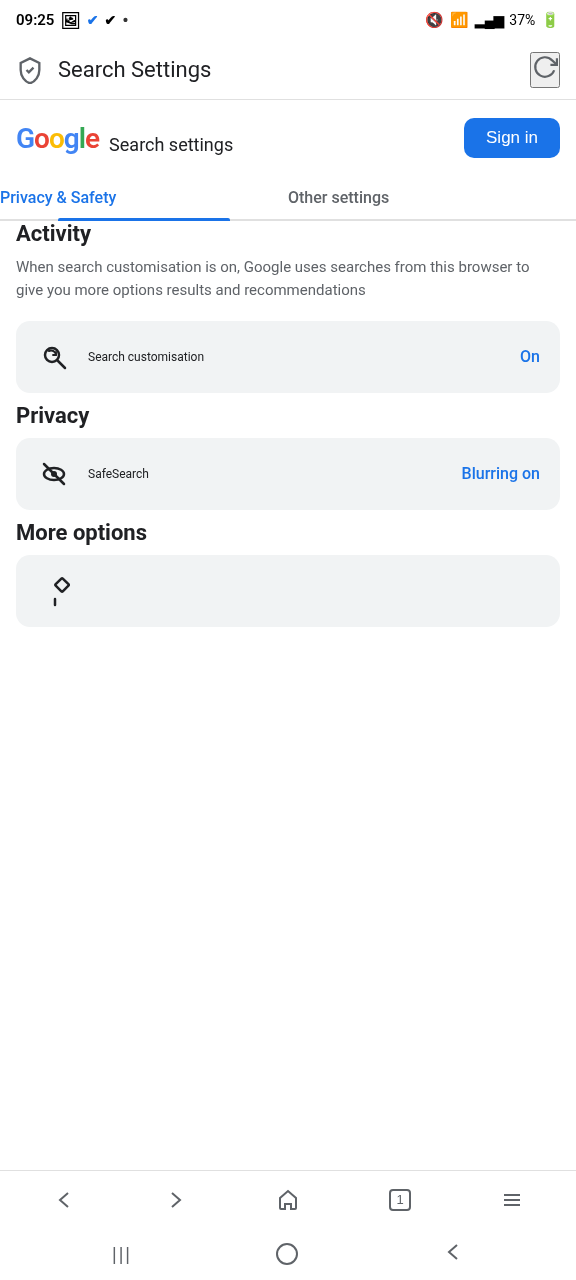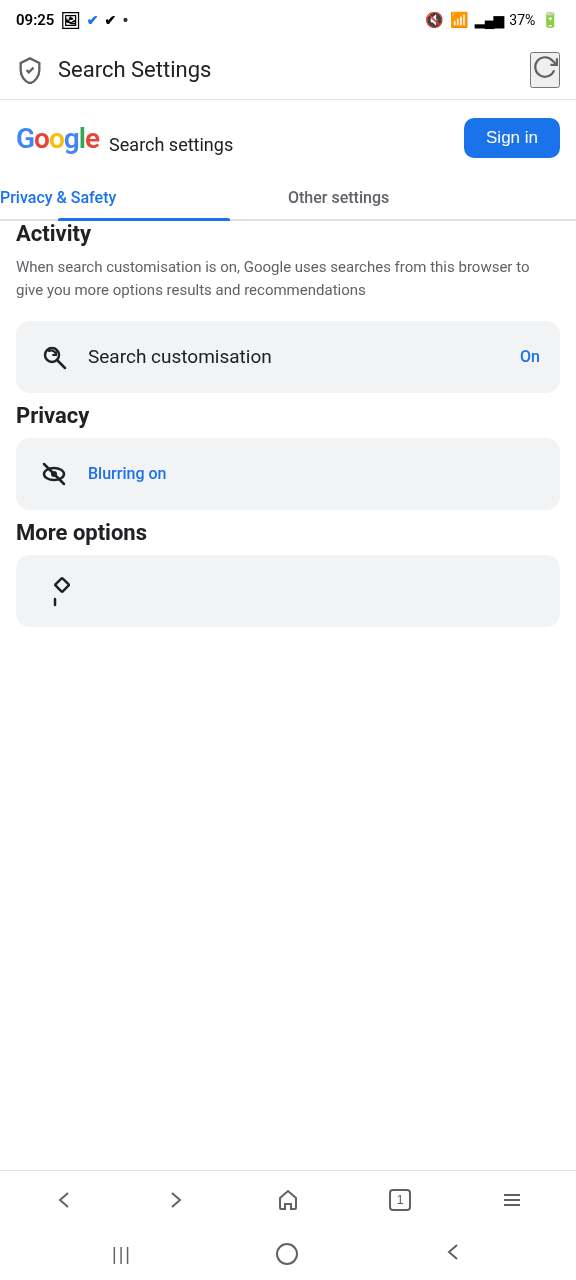--- a/index.html
+++ b/index.html
@@ -171,21 +171,21 @@
       height: 36px;
       display: flex;
       align-items: center;
       justify-content: center;
       font-size: 24px;
       color: #202124;
       flex-shrink: 0;
     }
     .setting-label {
       flex: 1;
-      font-size: 19px;
+      font-size: 12px;
       color: #202124;
       font-weight: 400;
     }
     .setting-value {
       font-size: 16px;
       color: #1a73e8;
       font-weight: 500;
     }
 
     
@@ -319,20 +319,21 @@
     <div class="section-title">Privacy</div>
     <div class="setting-card">
       <div class="setting-icon">
 
         <svg width="34" height="34" viewBox="0 0 34 34" fill="none">
           <ellipse cx="17" cy="17" rx="10" ry="6" stroke="#202124" stroke-width="2.5" fill="none"></ellipse>
           <circle cx="17" cy="17" r="3" fill="#202124"></circle>
           <line x1="7" y1="7" x2="27" y2="27" stroke="#202124" stroke-width="2.5" stroke-linecap="round"></line>
         </svg>
       </div>
+      <span class="setting-label">SafeSearch</span>
       <span class="setting-value">Blurring on</span>
     </div>
   </div>
 
   <div class="section">
     <div class="section-title">More options</div>
     <div class="more-options-card">
       <div class="setting-icon">
 
         <svg width="32" height="32" viewBox="0 0 32 32" fill="none">

